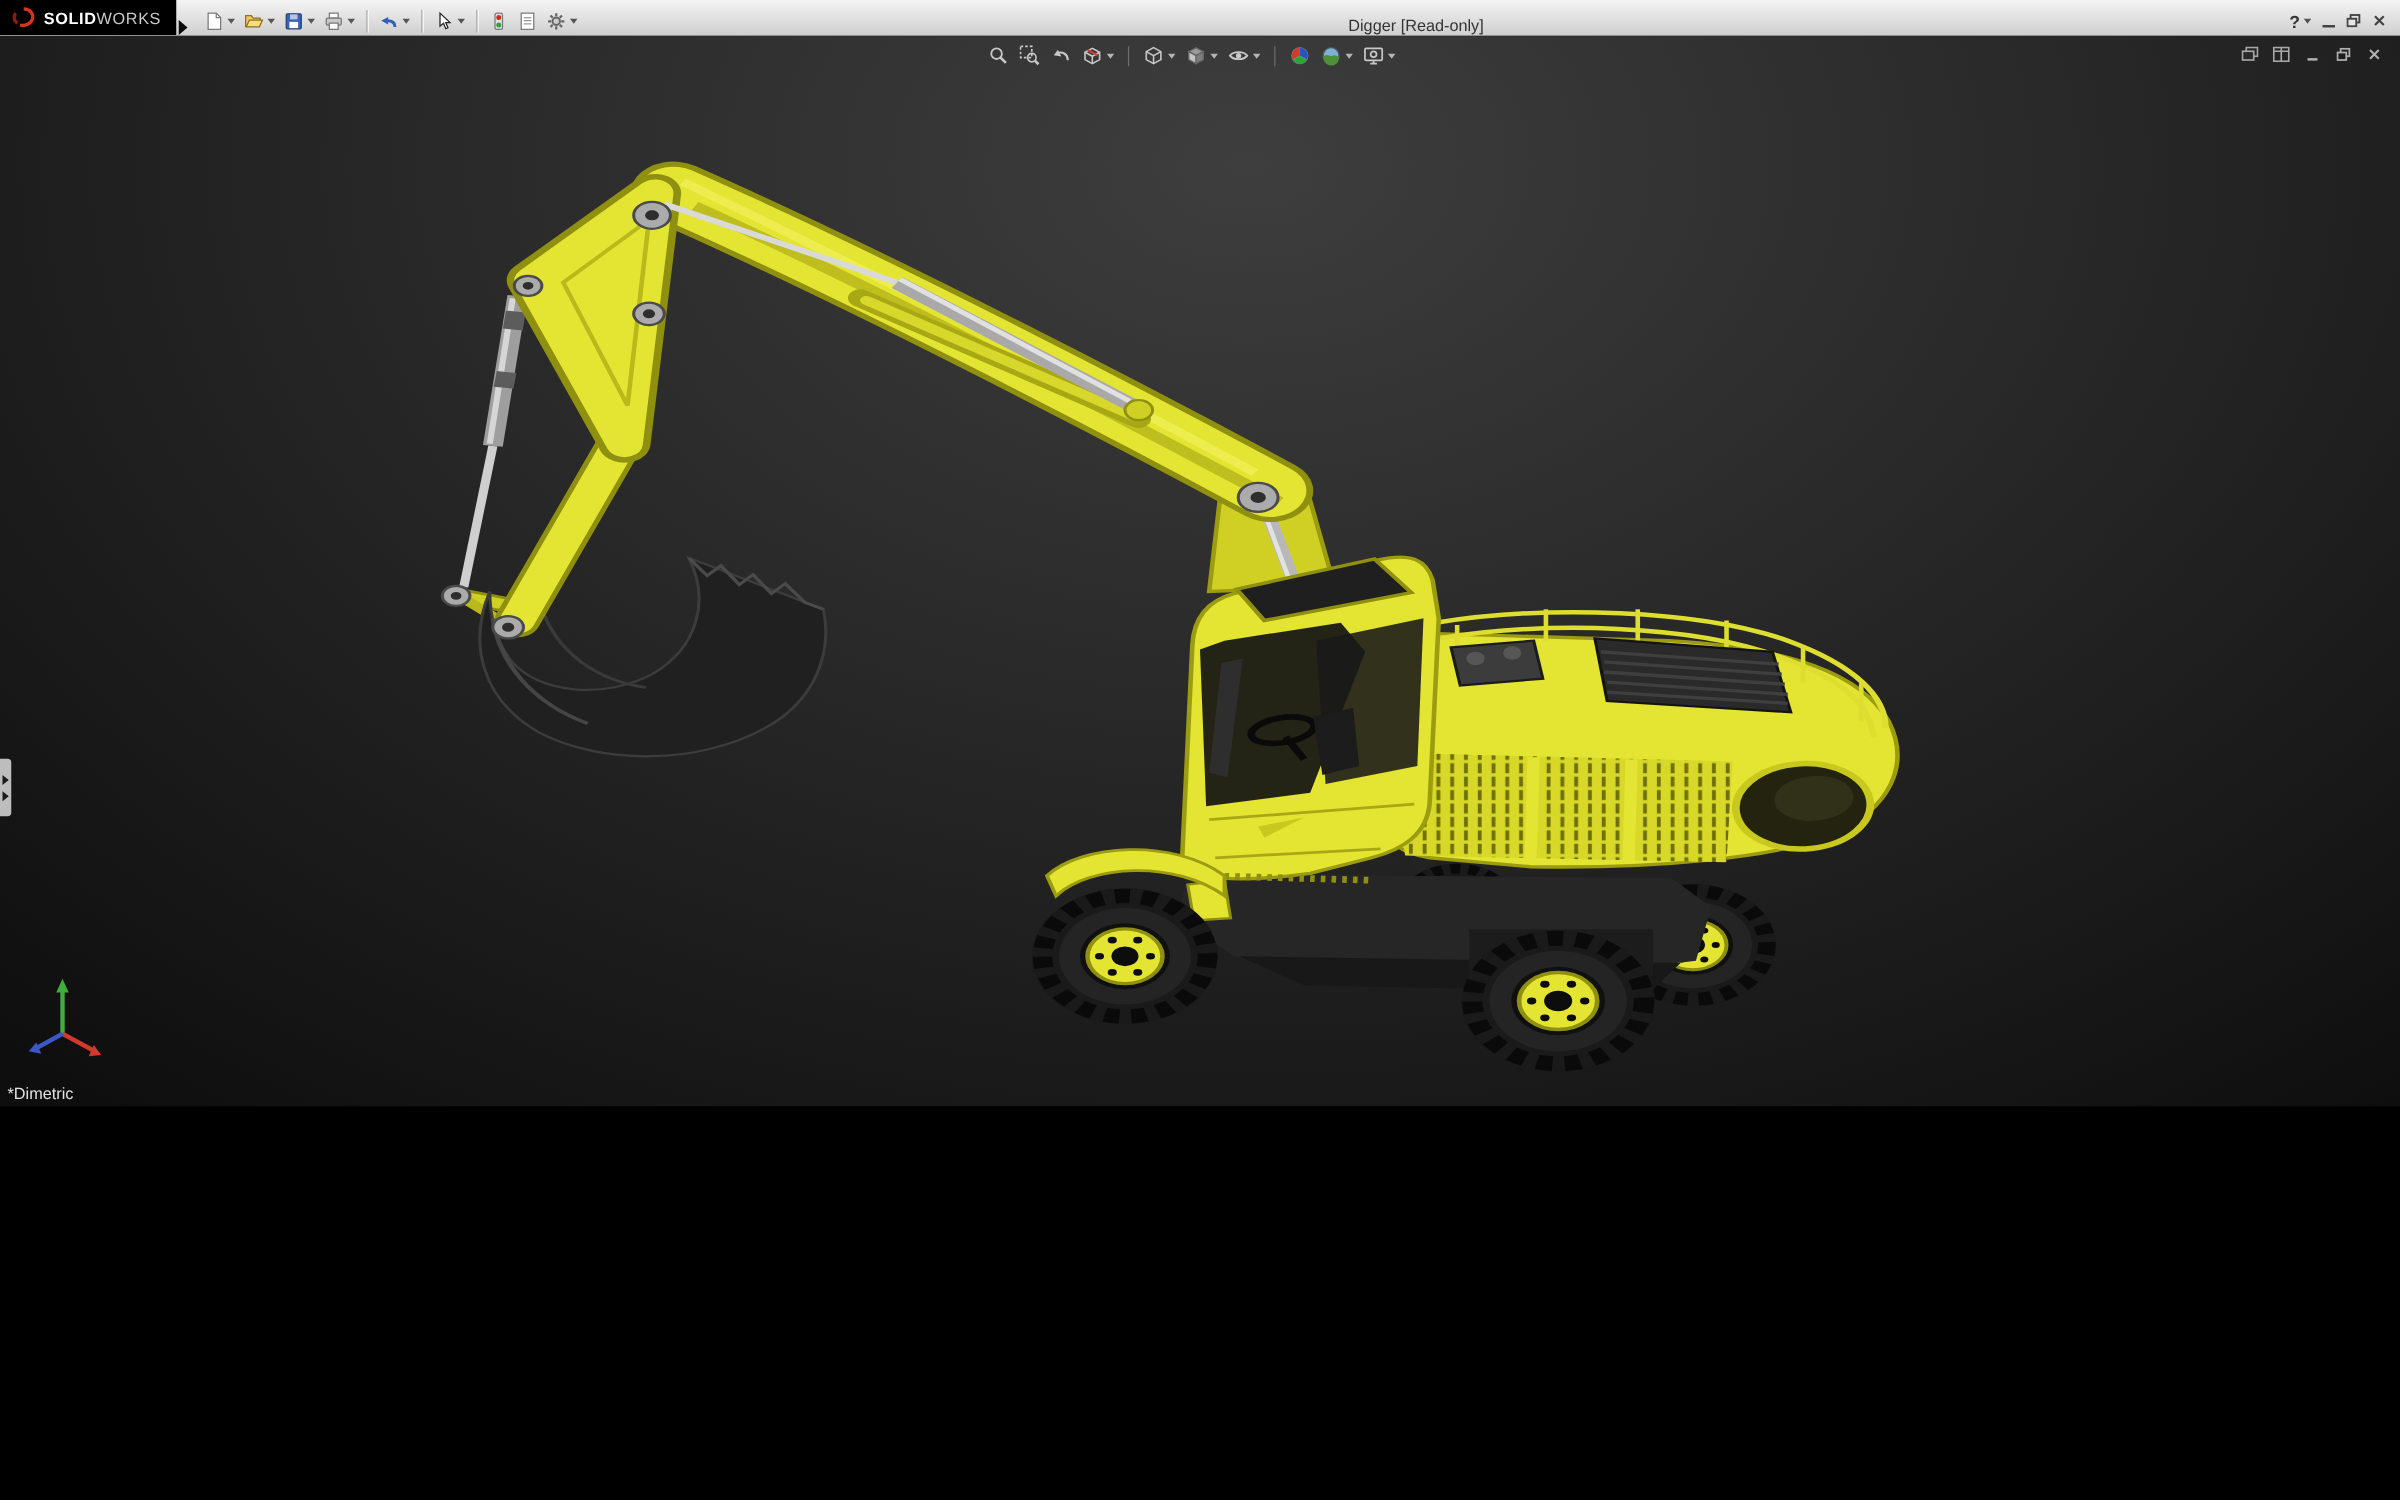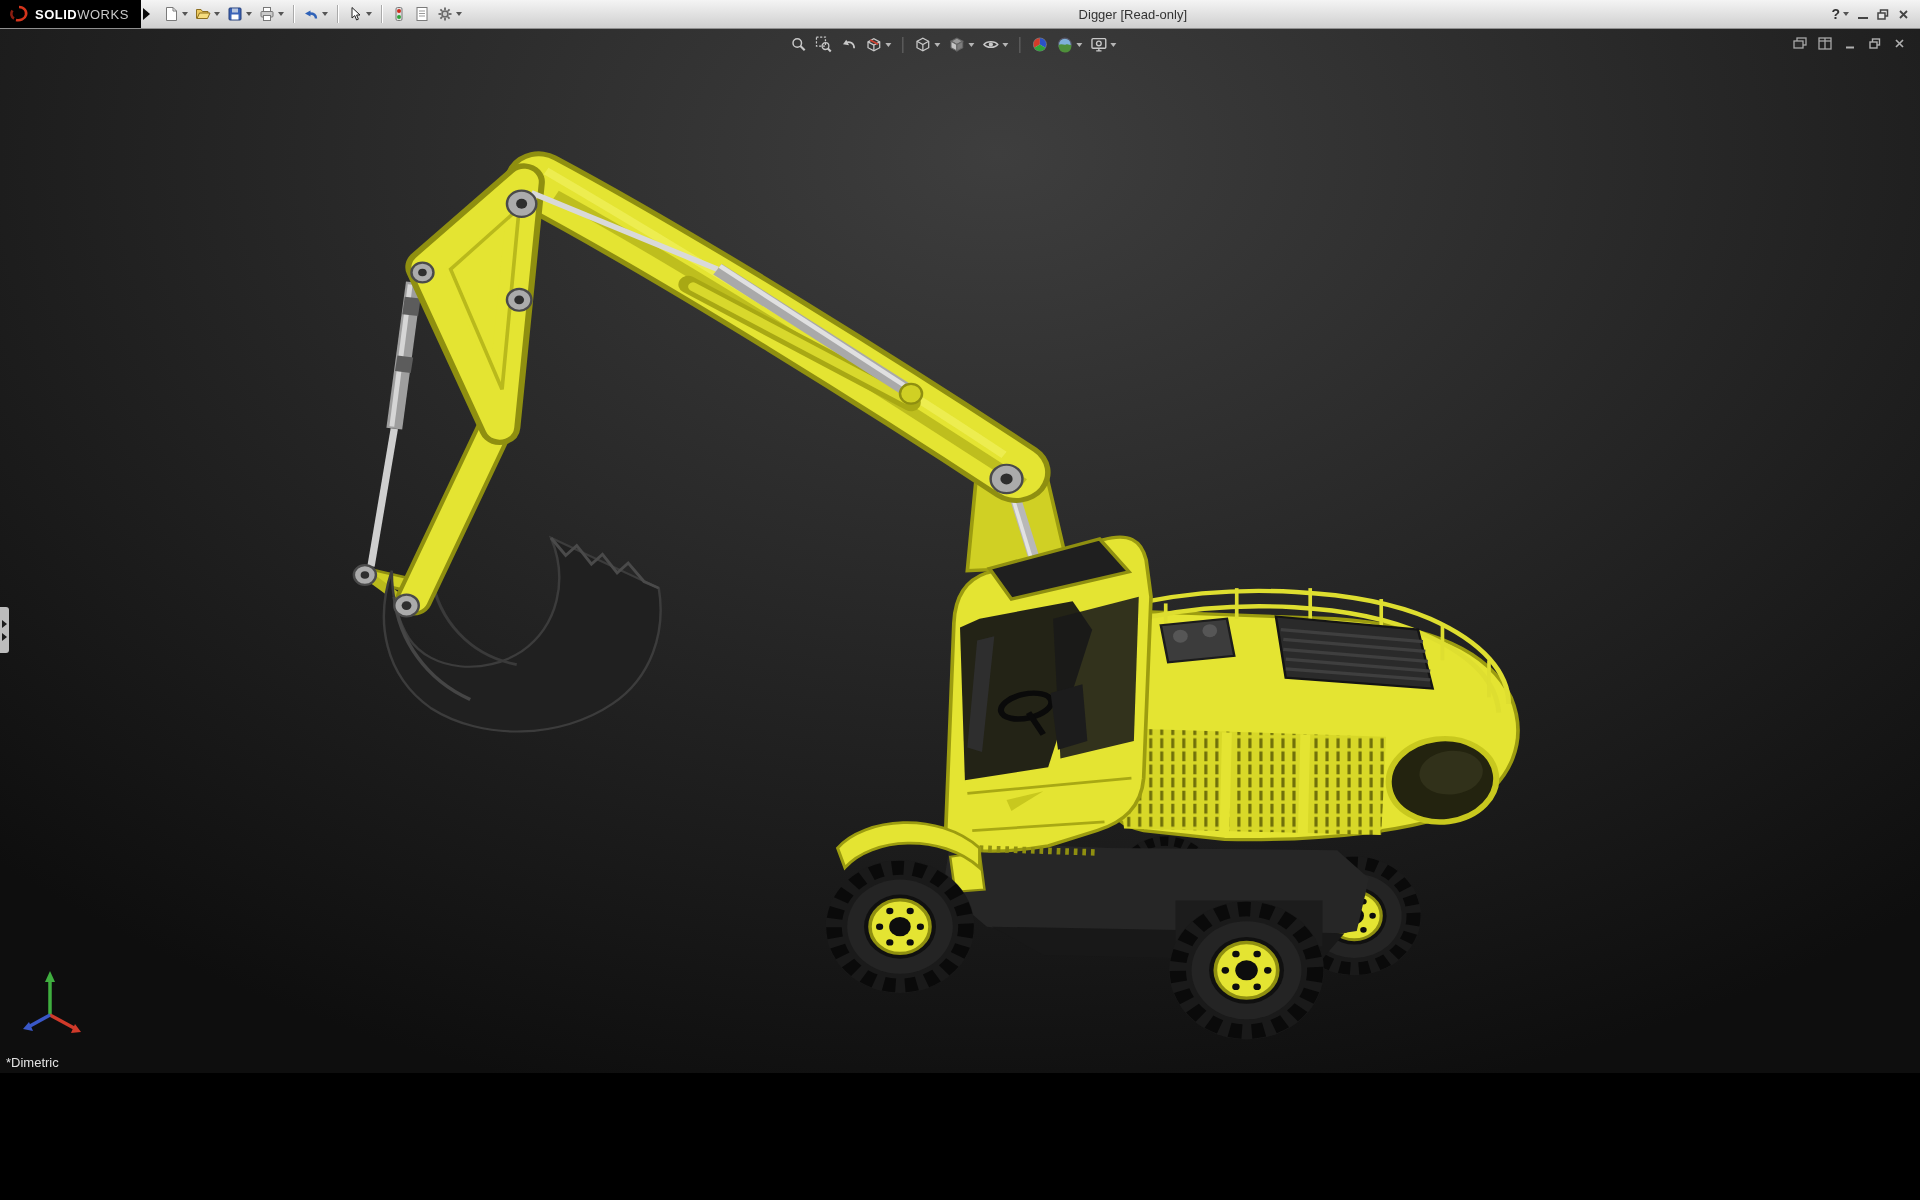--- a/index.html
+++ b/index.html
@@ -5,41 +5,41 @@
   :root{
     --titlebar-top:#f4f4f4; --titlebar-bottom:#cfcfcf; --logo-bg:#000;
     --brand-red:#d6351c; --vp-center:#3e3e3e; --vp-edge:#0e0e0e;
     --excavator-yellow:#e4e432; --excavator-yellow-dark:#b9b91c; --excavator-yellow-deep:#8f8f10;
     --part-dark:#262626; --part-darker:#181818; --silver:#b4b4b4; --silver-light:#dedede; --hud-icon:#c8c8c8;
   }
   *{box-sizing:border-box;margin:0;padding:0}
   html,body{width:1920px;height:1200px;overflow:hidden;font-family:"Liberation Sans",sans-serif;background:#000}
 
   
-  .titlebar{position:relative;display:flex;align-items:center;height:29px;
+  .titlebar{position:relative;display:flex;align-items:flex-end;height:29px;
     background:linear-gradient(var(--titlebar-top),var(--titlebar-bottom));
     border-bottom:1px solid #8f8f8f}
   .logo{height:100%;background:var(--logo-bg);display:flex;align-items:center;padding:0 12px 0 8px;gap:5px}
   .brand{font-size:13px;letter-spacing:.5px;color:#fff;white-space:nowrap}
   .brand .solid{font-weight:bold;color:#fff}
   .brand .works{font-weight:normal;color:#c9c9c9}
   .logo-notch{width:0;height:0;border-top:6px solid transparent;border-bottom:6px solid transparent;border-left:7px solid #0a0a0a;margin-left:2px}
   .tb-tools{display:flex;align-items:center;margin-left:10px;gap:1px}
   .tb-btn{display:flex;align-items:center;height:23px;padding:0 3px;border-radius:2px}
   .tb-btn svg{display:block}
   .tb-sep{width:1px;height:18px;background:#aaa;margin:0 5px;box-shadow:1px 0 0 #fff}
   .caret{width:0;height:0;border-left:3px solid transparent;border-right:3px solid transparent;border-top:4px solid #555;margin-left:3px}
   .caret.light{border-top-color:#b5b5b5}
   .win-title{position:absolute;left:59%;transform:translateX(-50%);font-size:13px;color:#333;white-space:nowrap}
   .tb-right{margin-left:auto;display:flex;align-items:center;gap:3px;padding-right:8px}
   .help-glyph{font-size:14px;font-weight:bold;color:#333;line-height:1}
   .win-min{width:10px;height:2px;background:#444;margin-top:8px}
 
   
-  .viewport{position:relative;width:1920px;height:1044px;
+  .viewport{position:relative;width:1920px;height:856px;
     background:radial-gradient(ellipse 1450px 980px at 52% 12%, var(--vp-center) 0%, #2a2a2a 42%, var(--vp-edge) 100%)}
   .model-svg{position:absolute;left:0;top:0;width:100%;height:100%}
 
   .hud{position:absolute;top:6px;left:50%;transform:translateX(-52%);display:flex;align-items:center;gap:2px}
   .hud-btn{display:flex;align-items:center;padding:1px 3px;border-radius:2px}
   .hud-btn svg{display:block}
   .hud-sep{width:1px;height:16px;background:#6c6c6c;margin:0 6px}
 
   .doc-controls{position:absolute;top:6px;right:10px;display:flex;align-items:center;gap:4px}
   .doc-btn{display:flex;align-items:center;justify-content:center;width:21px;height:17px}

